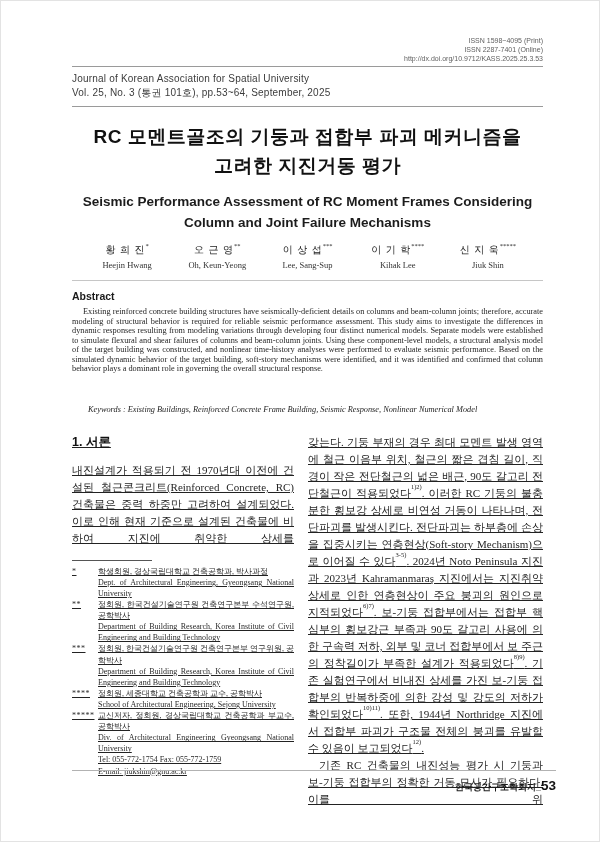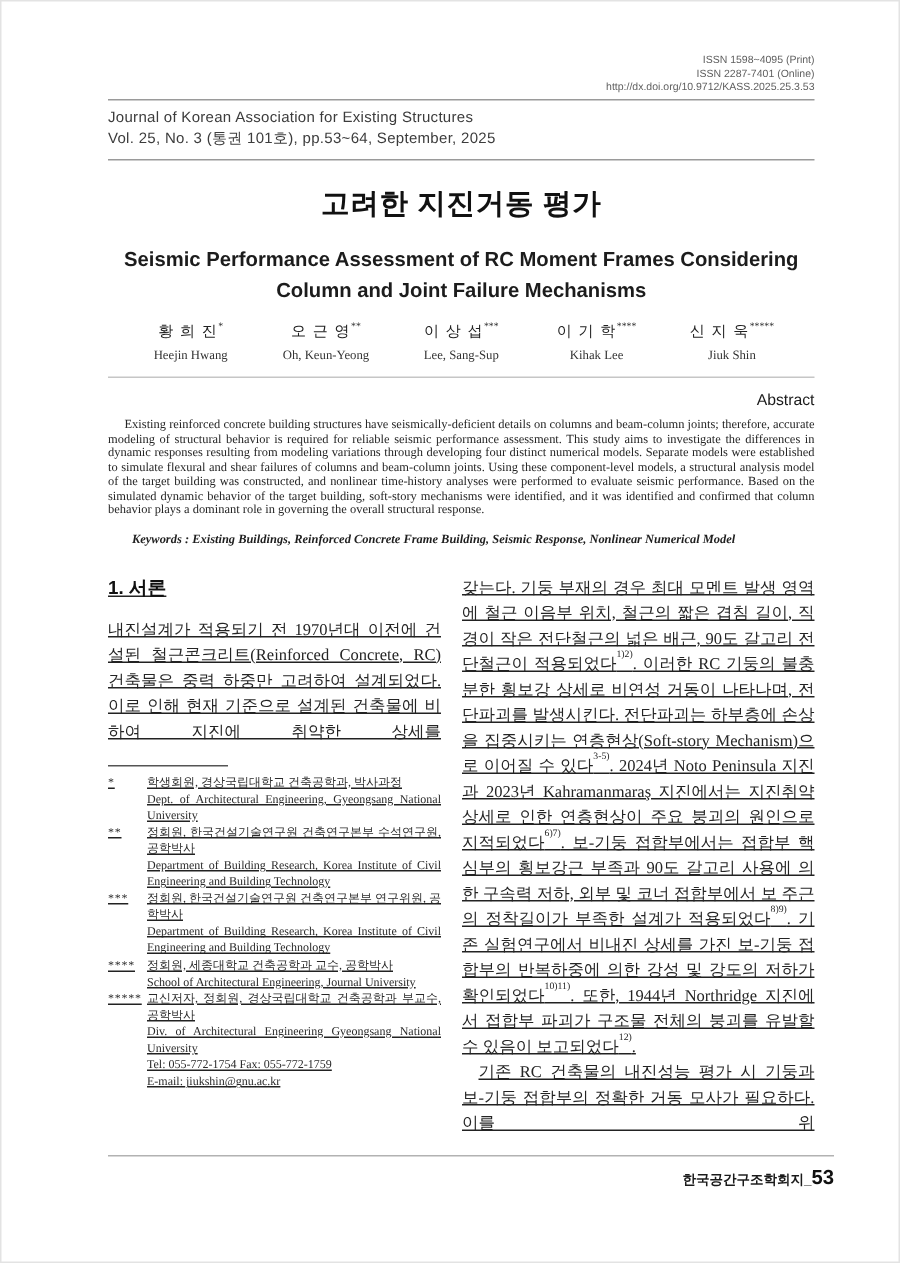--- a/index.html
+++ b/index.html
@@ -27,23 +27,23 @@
   
   .authors { margin-top: 10px; display: flex; justify-content: space-between; padding: 0 10px; }
   .author { flex: 1; text-align: center; }
   .author-ko { font-size: 10px; color: #222; letter-spacing: 1px; }
   .author-ko sup { font-size: 6.5px; letter-spacing: 0; position: relative; top: -1px; }
   .author-en { margin-top: 3px; font-size: 8.5px; color: #333; }
 
   .authors-divider { margin-top: 10px; border-bottom: 1.5px solid #c6c6c6; }
 
   
-  .abstract-heading { margin-top: 9px; text-align: right; font-family: "Liberation Sans", sans-serif; font-weight: normal; font-size: 10.5px; color: #1a1a1a; }
+  .abstract-heading { margin-top: 9px; text-align: left; font-family: "Liberation Sans", sans-serif; font-weight: bold; font-size: 10.5px; color: #1a1a1a; }
   .abstract-text { margin-top: 5px; font-size: 8.3px; line-height: 9.5px; text-align: justify; text-indent: 11px; color: #252525; }
-  .keywords { margin-top: 10px; padding-left: 16px; font-size: 8.3px; font-style: italic; font-weight: bold; color: #1e1e1e; }
+  .keywords { margin-top: 31px; padding-left: 16px; font-size: 8.3px; font-style: italic; font-weight: normal; color: #1e1e1e; }
 
   
   .columns { margin-top: 20px; display: flex; gap: 14px; text-decoration: underline; }
   .col-left { width: 222px; flex: none; }
   .col-right { flex: 1; }
   .section-heading { font-family: "Liberation Sans", sans-serif; font-weight: bold; font-size: 12.5px; color: #111; margin-bottom: 11px; }
   .body-p { font-size: 11px; line-height: 17px; text-align: justify; color: #242424; word-break: break-all; }
   .body-p.cutoff { text-align-last: justify; }
   .body-p.indent { text-indent: 11px; }
   .body-p sup { font-size: 6.5px; line-height: 0; position: relative; top: -3px; }
@@ -69,26 +69,27 @@
 
 <div class="content">
 
   <div class="issn-block">
     <div>ISSN 1598~4095 (Print)</div>
     <div>ISSN 2287-7401 (Online)</div>
     <div>http://dx.doi.org/10.9712/KASS.2025.25.3.53</div>
   </div>
   <div class="rule-top"></div>
   <div class="journal-block">
-    <div>Journal of Korean Association for Existing Structures</div>
+    <div>Journal of Korean Association for Spatial University</div>
     <div>Vol. 25, No. 3 (통권 101호), pp.53~64, September, 2025</div>
   </div>
   <div class="rule-bottom"></div>
 
   <h1 class="title-ko">
+    <div>RC 모멘트골조의 기둥과 접합부 파괴 메커니즘을</div>
     <div>고려한 지진거동 평가</div>
   </h1>
   <h2 class="title-en">
     <div>Seismic Performance Assessment of RC Moment Frames Considering</div>
     <div>Column and Joint Failure Mechanisms</div>
   </h2>
 
   <div class="authors">
     <div class="author">
       <div class="author-ko"><span>황 희 진</span><sup>*</sup></div>
@@ -143,21 +144,21 @@
           <div class="fn-marker">***</div>
           <div class="fn-body">
             <div>정회원, 한국건설기술연구원 건축연구본부 연구위원, 공학박사</div>
             <div>Department of Building Research, Korea Institute of Civil Engineering and Building Technology</div>
           </div>
         </div>
         <div class="footnote">
           <div class="fn-marker">****</div>
           <div class="fn-body">
             <div>정회원, 세종대학교 건축공학과 교수, 공학박사</div>
-            <div>School of Architectural Engineering, Journal University</div>
+            <div>School of Architectural Engineering, Sejong University</div>
           </div>
         </div>
         <div class="footnote">
           <div class="fn-marker">*****</div>
           <div class="fn-body">
             <div>교신저자, 정회원, 경상국립대학교 건축공학과 부교수, 공학박사</div>
             <div>Div. of Architectural Engineering Gyeongsang National University</div>
             <div>Tel: 055-772-1754 Fax: 055-772-1759</div>
             <div>E-mail: jiukshin@gnu.ac.kr</div>
           </div>

